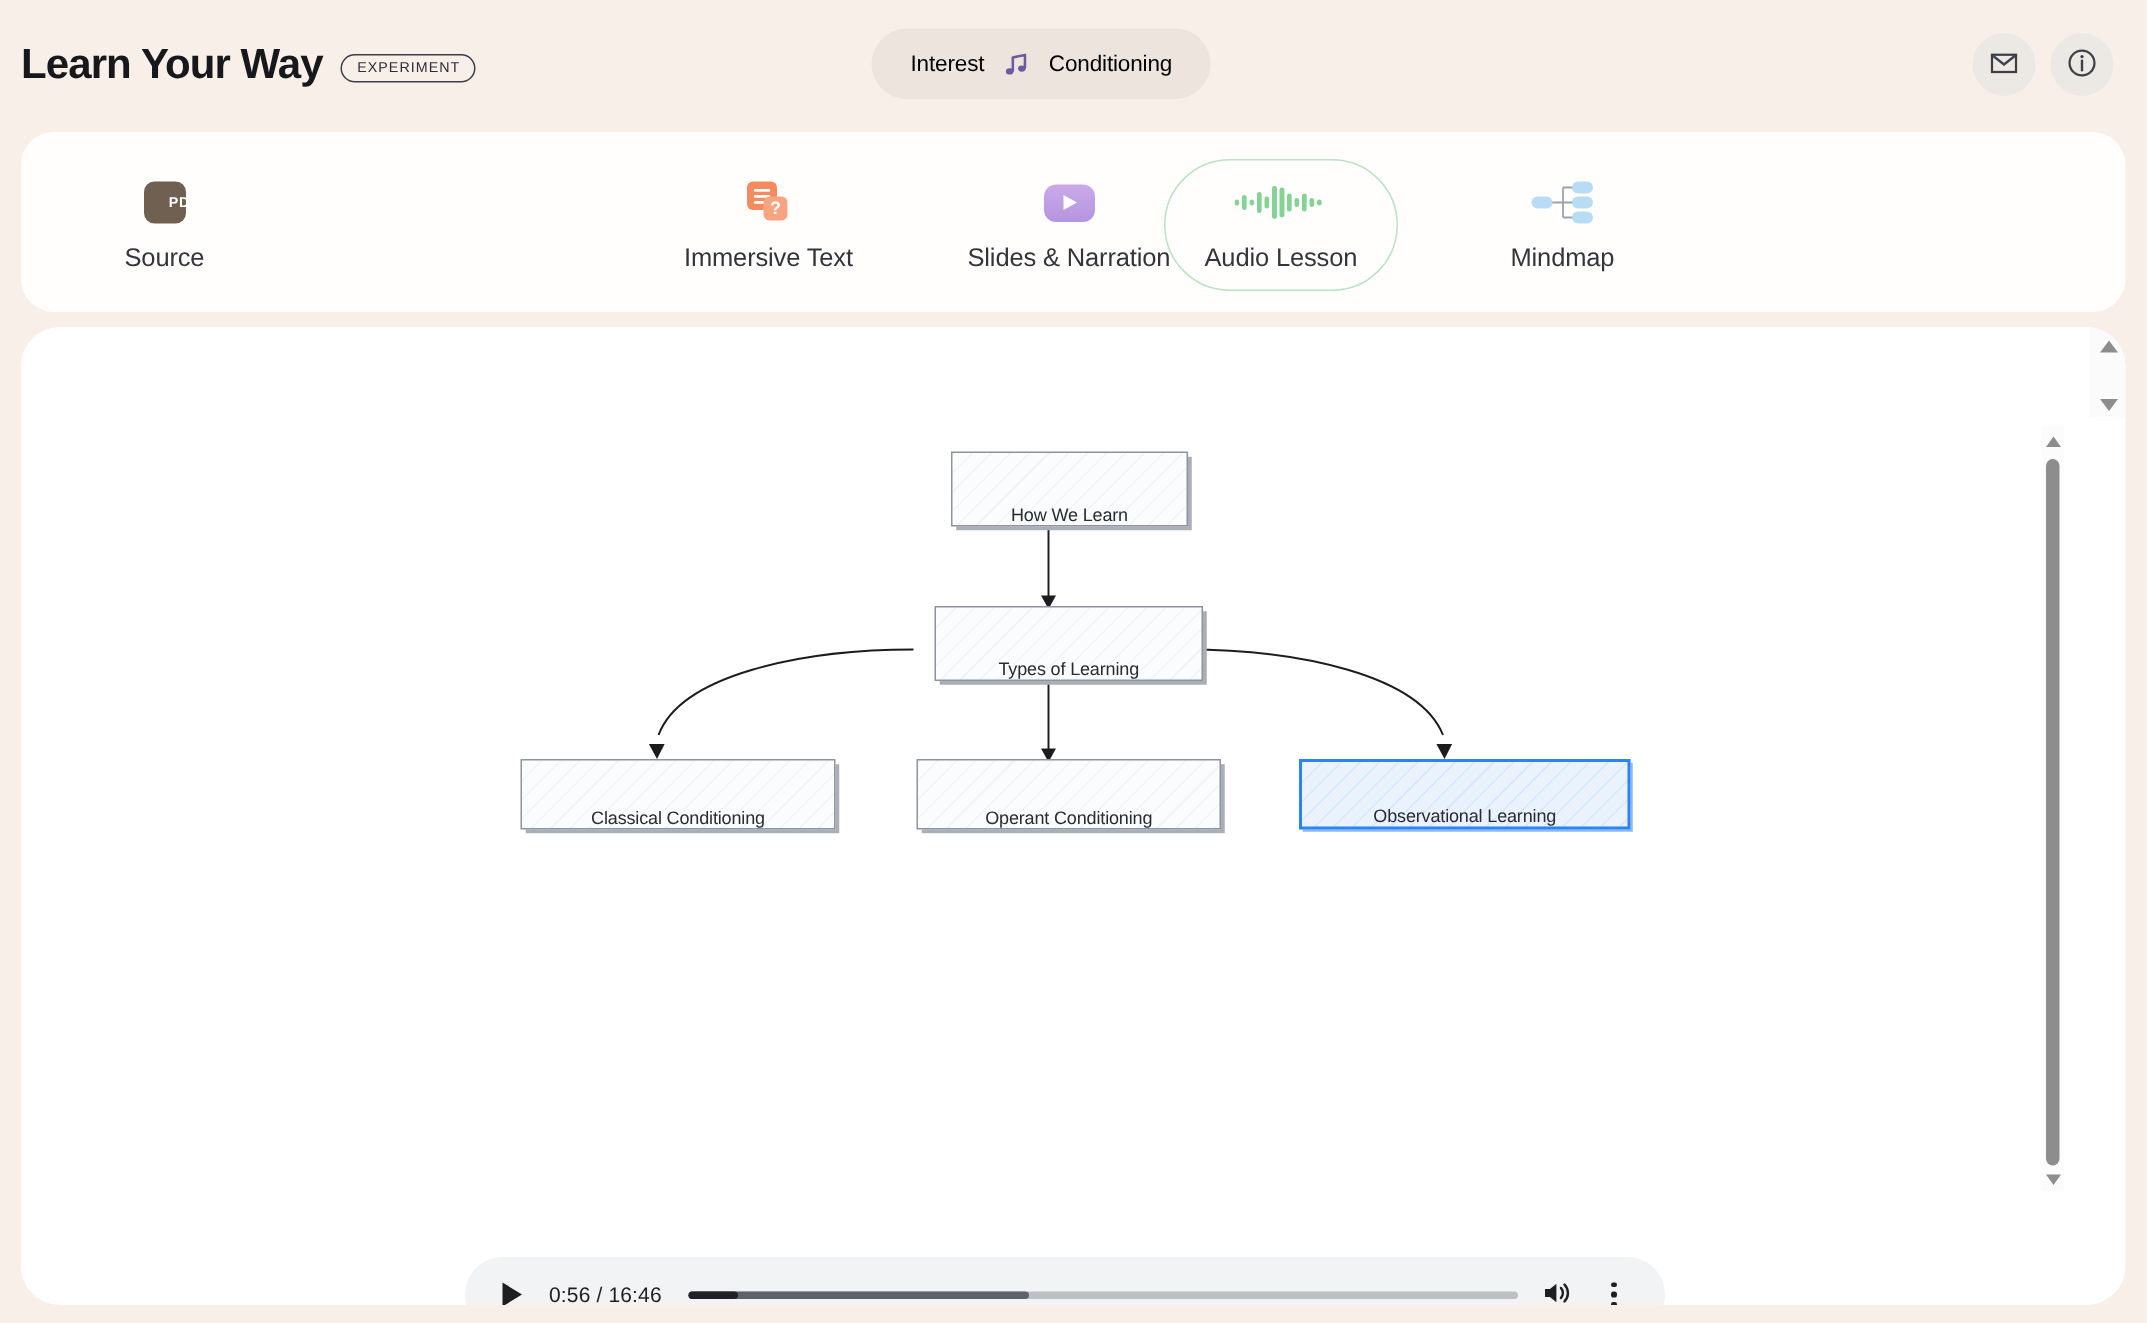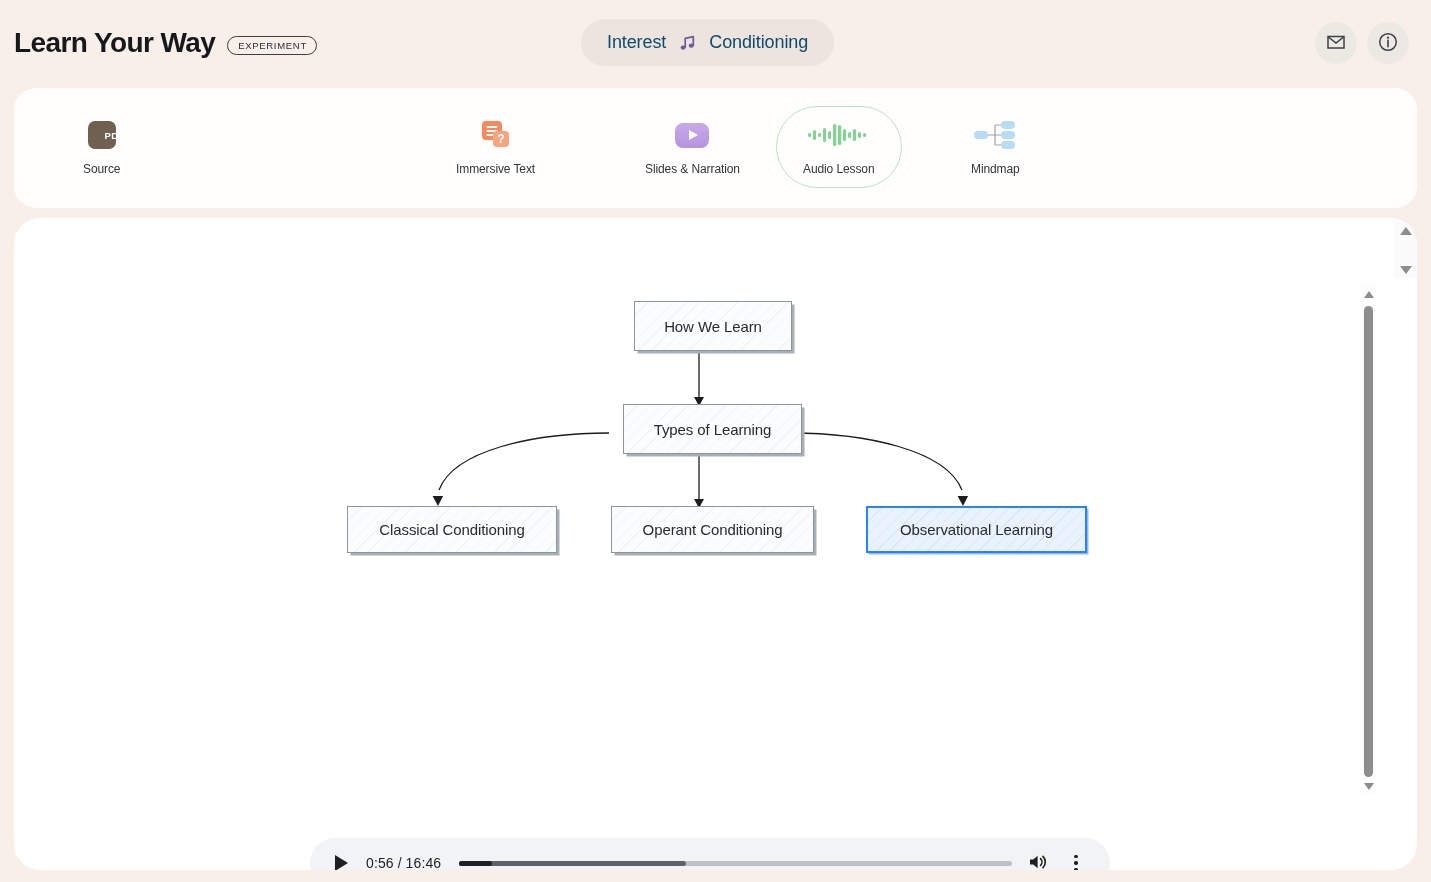--- a/index.html
+++ b/index.html
@@ -30,21 +30,21 @@
     border: 1.3px solid #3d3d46; border-radius: 999px;
     font-size: 9.5px; letter-spacing: 0.7px; color: #2e2e38;
     padding: 3px 9px 3px 10px; line-height: 11px;
     position: relative; top: 2px; white-space: nowrap;
   }
   .mode-pill {
     position: absolute; left: 581px; top: 19px;
     height: 47px; display: flex; align-items: center; gap: 13px;
     padding: 0 26px; border-radius: 999px; background: #ede4de;
   }
-  .mode-text { font-size: 18px; color: #0c4a6e; letter-spacing: -0.1px; }
+  .mode-text { font-size: 15px; color: #000000; letter-spacing: -0.1px; }
   .music-icon { display: flex; align-items: center; }
   .header-actions {
     position: absolute; right: 22px; top: 22px;
     display: flex; align-items: center; gap: 10px;
   }
   .icon-btn {
     width: 42px; height: 42px; border-radius: 50%;
     background: #ece9e5; display: flex; align-items: center; justify-content: center;
     cursor: pointer; border: none;
   }
@@ -57,21 +57,21 @@
   }
   .tabs { position: relative; width: 100%; height: 100%; }
   .tab {
     position: absolute; top: 18px;
     display: flex; flex-direction: column; align-items: center; gap: 9px;
     padding: 10px 26px 11px; border-radius: 999px; cursor: pointer;
     background: transparent; border: 1.3px solid transparent;
   }
   .tab.selected { border-color: #b9e3c3; }
   .tab-icon { height: 36px; display: flex; align-items: center; justify-content: center; }
-  .tab-label { font-size: 12px; color: #33353b; letter-spacing: -0.1px; white-space: nowrap; }
+  .tab-label { font-size: 17px; color: #33353b; letter-spacing: -0.1px; white-space: nowrap; }
 
   .pdf-badge {
     width: 28px; height: 28px; border-radius: 7px; background: #6f6051;
     color: #fff; font-size: 9.5px; font-weight: 700; letter-spacing: 0.4px;
     display: flex; align-items: center; justify-content: center; padding-left: 26px;
   }
   .slides-badge {
     width: 34px; height: 25px; border-radius: 8px;
     background: linear-gradient(180deg,#c9aae8 0%,#b594e0 100%);
     display: flex; align-items: center; justify-content: center;
@@ -86,22 +86,22 @@
   .content {
     position: absolute; left: 14px; top: 218px;
     width: 1403px; height: 652px;
     background: #ffffff; border-radius: 26px; overflow: hidden;
   }
   .canvas { position: absolute; inset: 0; }
 
   
   .mm-svg { position: absolute; left: 0; top: 0; }
   .mm-node {
-    position: absolute; display: flex; align-items: center; justify-content: center;
-    font-size: 15px; color: #282b30; letter-spacing: -0.1px; cursor: pointer;
+    position: absolute; display: flex; align-items: flex-end; justify-content: center;
+    font-size: 12px; color: #282b30; letter-spacing: -0.1px; cursor: pointer;
     background-color: #fbfcfd;
     background-image: repeating-linear-gradient(135deg, rgba(0,0,0,0.035) 0 1px, rgba(0,0,0,0) 1px 9px);
     border: 1.2px solid #8e949c;
     box-shadow: 3px 3px 0 -0.5px #a9afb6;
   }
   .mm-node.selected {
     border: 2.2px solid #2b84f5;
     background-color: #eaf2fe;
     background-image: repeating-linear-gradient(135deg, rgba(43,132,245,0.10) 0 1px, rgba(0,0,0,0) 1px 9px);
     box-shadow: 2px 2px 0 -0.5px #8fb9ee;
@@ -272,21 +272,21 @@
               <rect x="40" y="10" width="3.1" height="6" rx="1.5"></rect>
               <rect x="45" y="7" width="3.1" height="12" rx="1.5"></rect>
               <rect x="50" y="10" width="3.1" height="6" rx="1.5"></rect>
               <rect x="55" y="11" width="3.1" height="4" rx="1.5"></rect>
             </g>
           </svg>
         </span>
         <span class="tab-label">Audio Lesson</span>
       </div>
 
-      <div class="tab" style="left:930px;justify-content:flex-end;">
+      <div class="tab" style="left:966px;justify-content:flex-end;">
         <span class="tab-icon">
           <svg width="46" height="34" viewBox="0 0 46 34">
             <path d="M14 17 L23 17 M23 17 L23 7 M23 17 L23 27 M23 7 L30 7 M23 27 L30 27 M23 17 L30 17" fill="none" stroke="#9aa3ac" stroke-width="1.2"></path>
             <rect x="2" y="13" width="14" height="8" rx="4" fill="#b9dcf5"></rect>
             <rect x="29" y="3" width="14" height="8" rx="4" fill="#b9dcf5"></rect>
             <rect x="29" y="13" width="14" height="8" rx="4" fill="#b9dcf5"></rect>
             <rect x="29" y="23" width="14" height="8" rx="4" fill="#b9dcf5"></rect>
           </svg>
         </span>
         <span class="tab-label">Mindmap</span>

